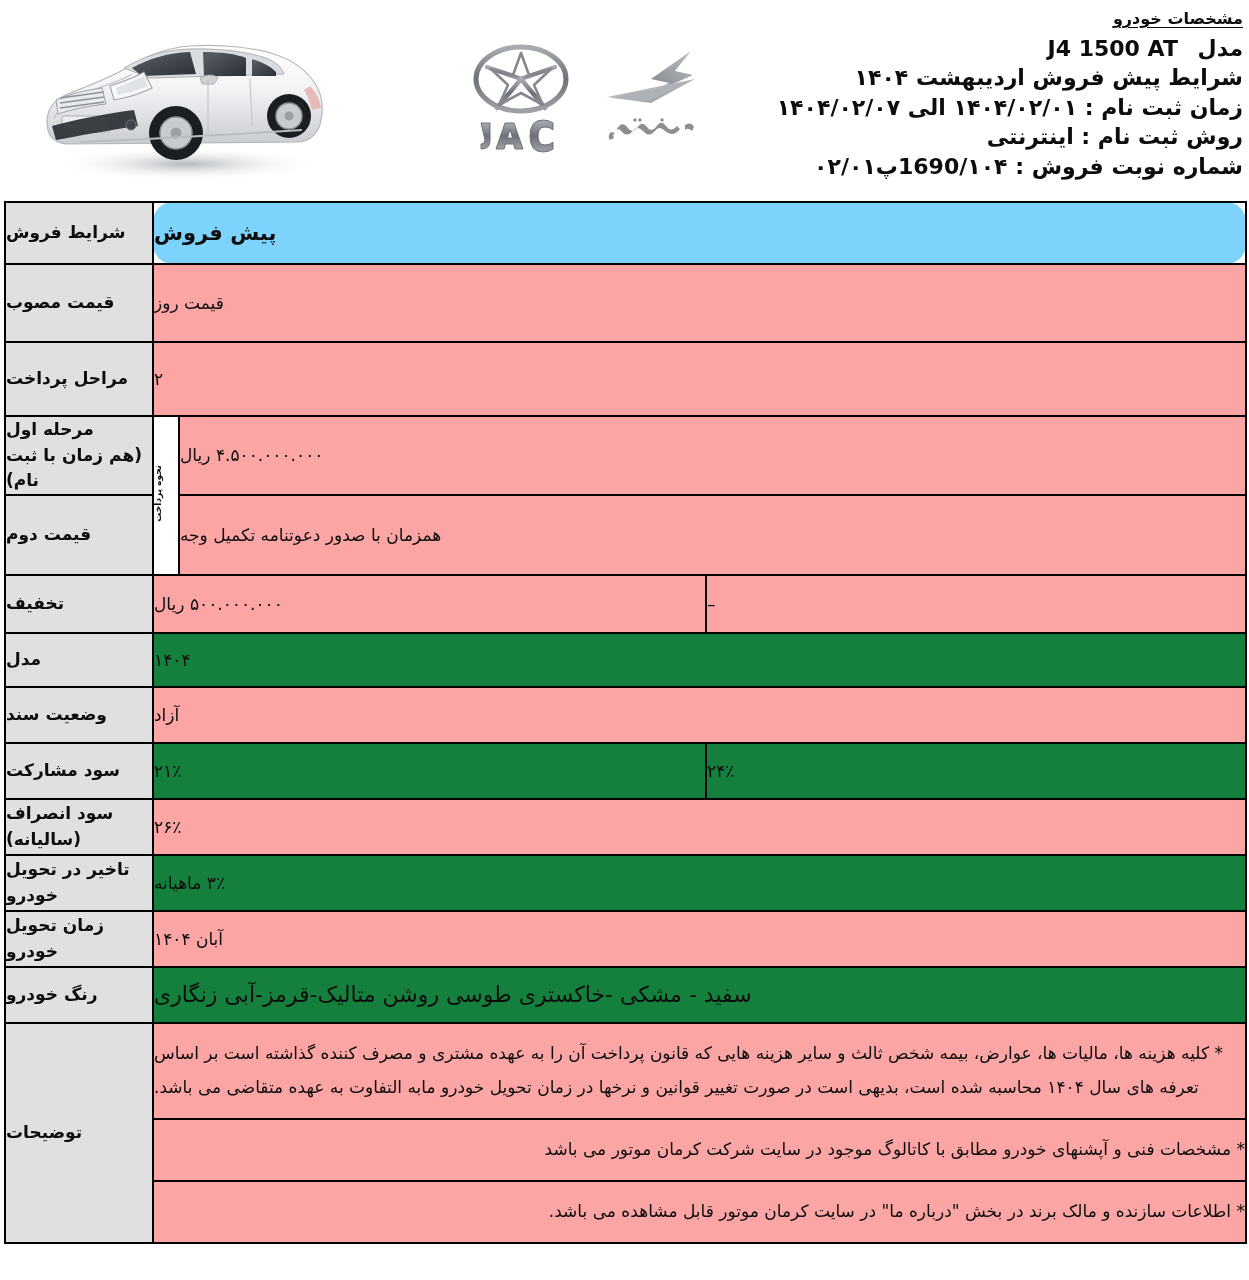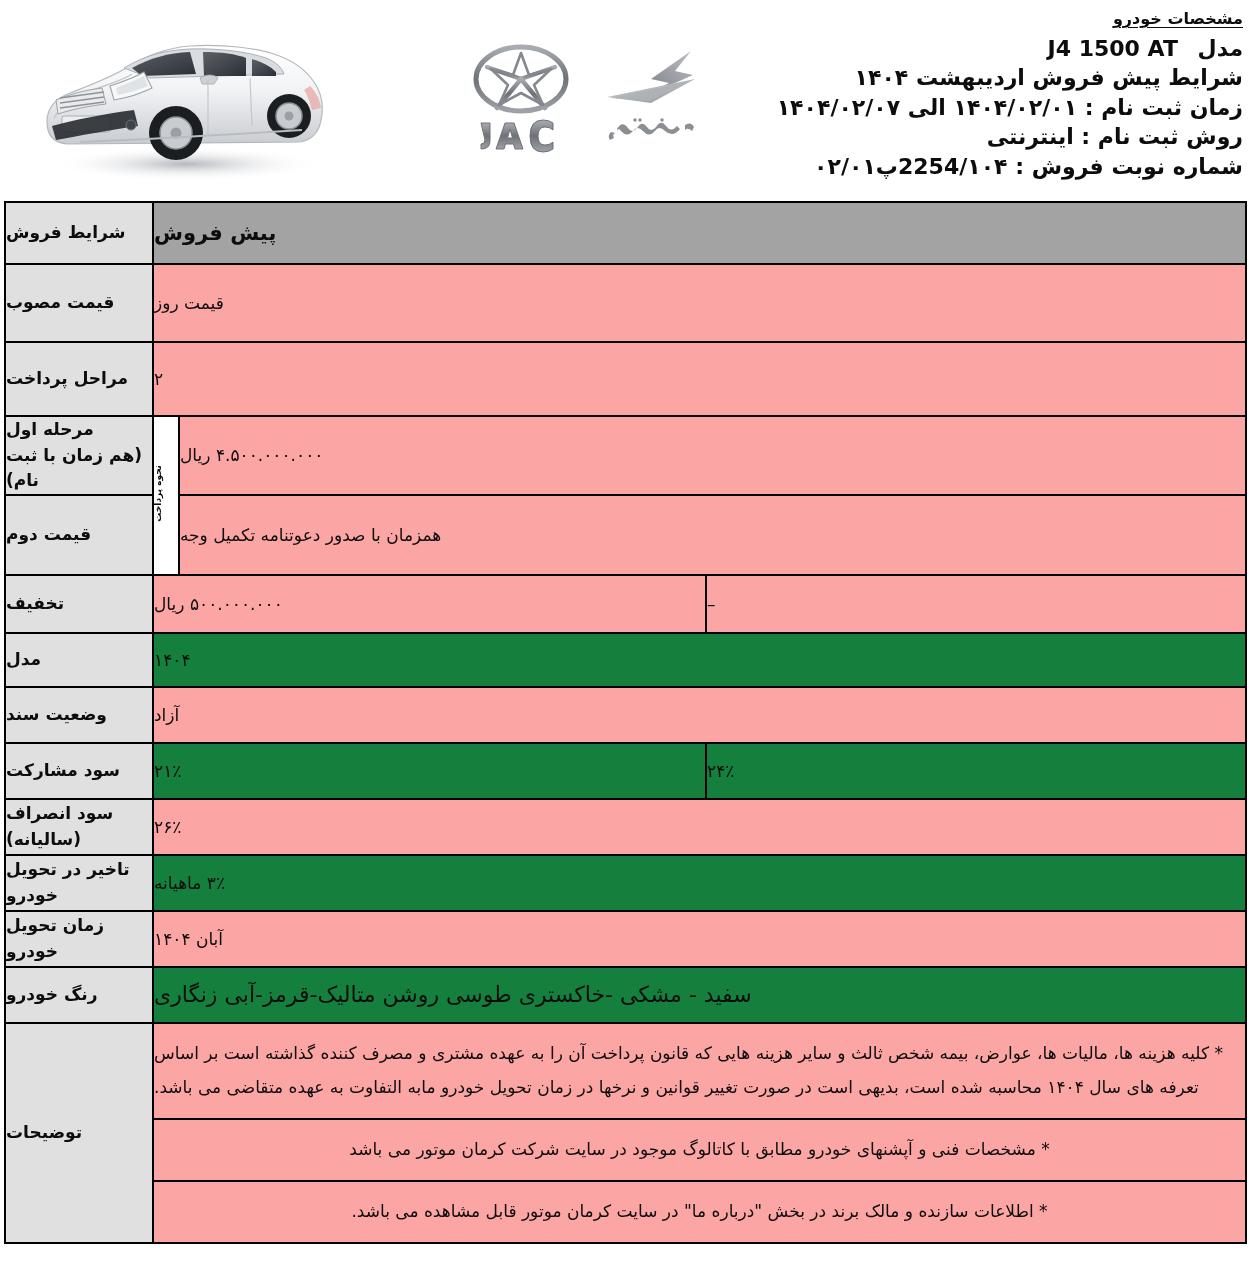--- a/index.html
+++ b/index.html
@@ -124,21 +124,21 @@
   }
 
   .val {
     font-size: 19px;
   }
   .val.bold {
     font-weight: bold;
     font-size: 21px;
   }
 
-  .shade-dark { background: #a3a3a3; }
+  .shade-dark { background: #7dd3fc; border-radius: 20px; }
   .shade-lite { background: #15803d; }
   .shade-white { background: #fca5a5; }
 
   
   .r-head   { height: 62px; }
   .r-price  { height: 78px; }
   .r-stages { height: 74px; }
   .r-first  { height: 78px; }
   .r-second { height: 80px; }
   .r-disc   { height: 58px; }
@@ -153,21 +153,21 @@
 
   .note-cell {
     text-align: right;
     direction: rtl;
     font-size: 14.5px;
     line-height: 1.95;
     padding: 8px 14px 8px 14px;
     font-weight: normal;
     color: #0d0d0d;
   }
-  .note-cell.center { text-align: center; }
+  .note-cell.center { text-align: right; }
   .note-block { height: 96px; }
 </style>
 </head>
 <body>
 
 <div class="header">
 
   <svg class="car-photo" viewBox="0 0 330 180" xmlns="http://www.w3.org/2000/svg">
     <defs>
       <linearGradient id="bodyg" x1="0" y1="0" x2="0" y2="1">
@@ -296,21 +296,21 @@
 
   <div class="header-text">
     <div class="hline title">مشخصات خودرو</div>
     <div class="hline">
       <span>مدل</span>
       <span class="ltr">J4 1500 AT</span>
     </div>
     <div class="hline">شرایط پیش فروش اردیبهشت ۱۴۰۴</div>
     <div class="hline">زمان ثبت نام : ۱۴۰۴/۰۲/۰۱ الی ۱۴۰۴/۰۲/۰۷</div>
     <div class="hline">روش ثبت نام : اینترنتی</div>
-    <div class="hline">شماره نوبت فروش :  2254/۱۰۴پ۰۲/۰۱</div>
+    <div class="hline">شماره نوبت فروش :  1690/۱۰۴پ۰۲/۰۱</div>
   </div>
 </div>
 
 <table class="spec-table">
   <colgroup>
     <col style="width:540px">
     <col style="width:527px">
     <col style="width:26px">
     <col style="width:148px">
   </colgroup>

